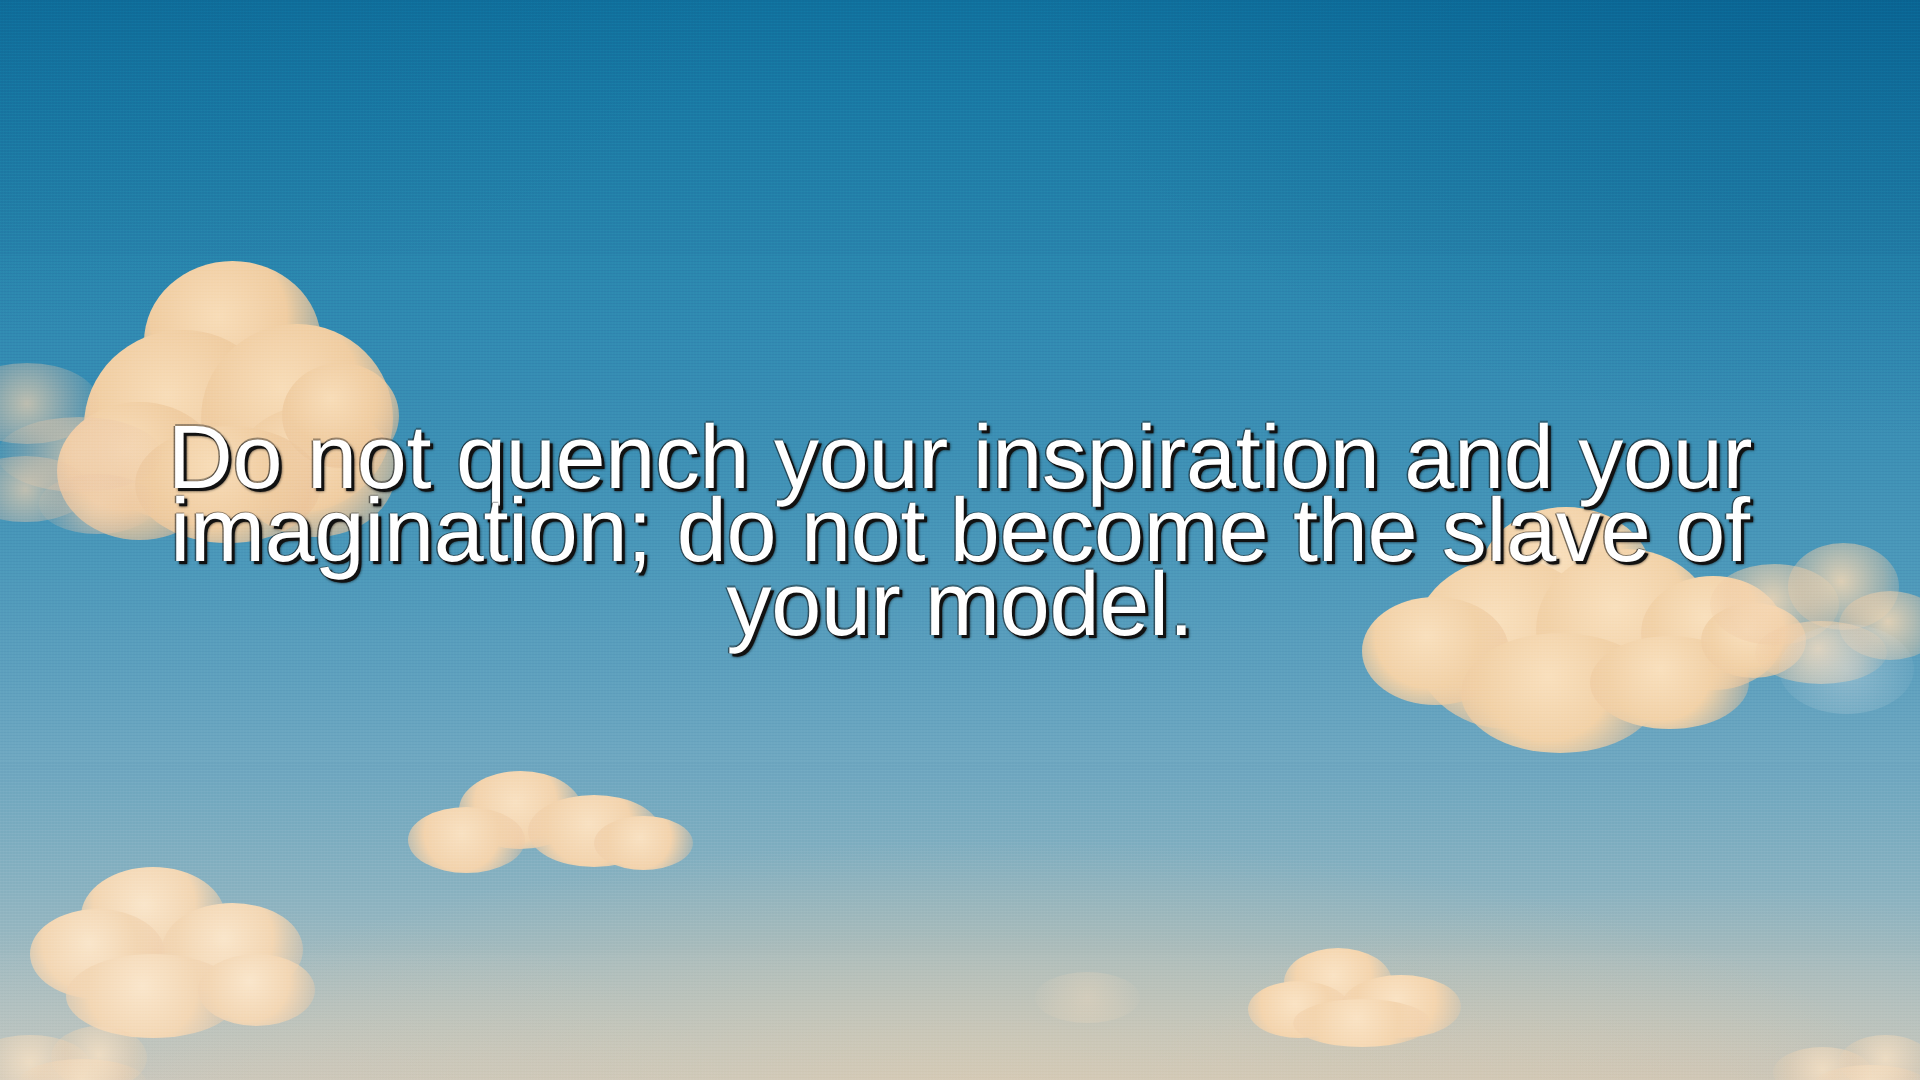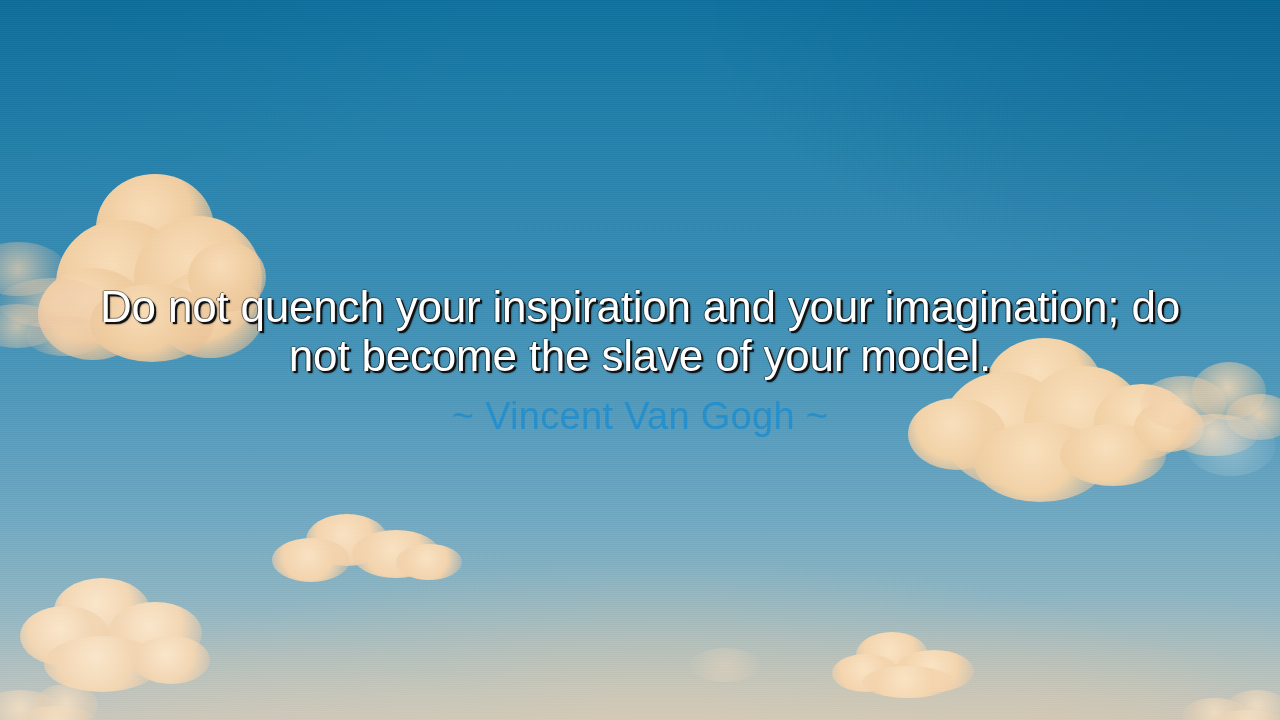--- a/index.html
+++ b/index.html
@@ -110,21 +110,21 @@
     width: 1280px;
     height: 720px;
     display: flex;
     flex-direction: column;
     justify-content: center;
     align-items: center;
   }
   #quote-text {
     width: 1090px;
     text-align: center;
-    font-size: 44px;
+    font-size: 60px;
     line-height: 49px;
     font-weight: 400;
     color: #ffffff;
     letter-spacing: -0.2px;
     text-shadow:
        2px 2px 0 #111111,
        2px 2px 2px rgba(0,0,0,0.85),
       -1px  0   0 rgba(20,20,20,0.55),
        0   -1px 0 rgba(20,20,20,0.40);
     margin: 0 0 14px 0;
@@ -231,17 +231,16 @@
 
   <div class="cloud" id="cloud-haze-right">
     <div class="cl-lobe" style="left:0px; top:0px; width:90px; height:60px;"></div>
   </div>
   <div class="cloud" id="cloud-haze-midright">
     <div class="cl-lobe" style="left:0px; top:0px; width:70px; height:34px;"></div>
   </div>
 
   <div id="quote-block">
     <p id="quote-text">Do not quench your inspiration and your imagination; do not become the slave of your model.</p>
-    <p id="quote-author">~ Vincent Van Gogh ~</p>
   </div>
 
   <div class="grain"></div>
 </div>
 
 </body></html>

